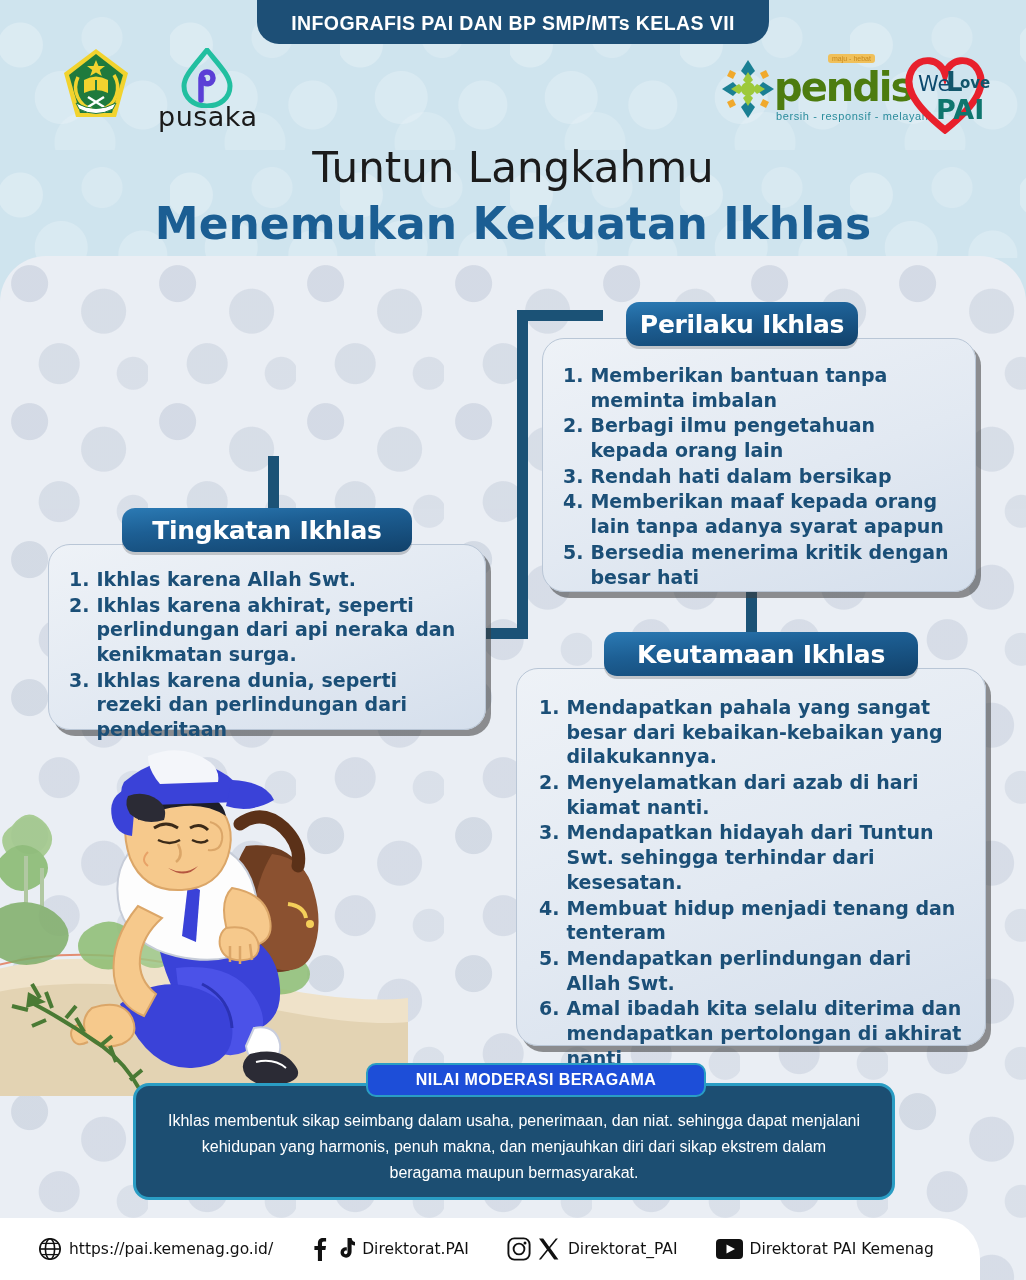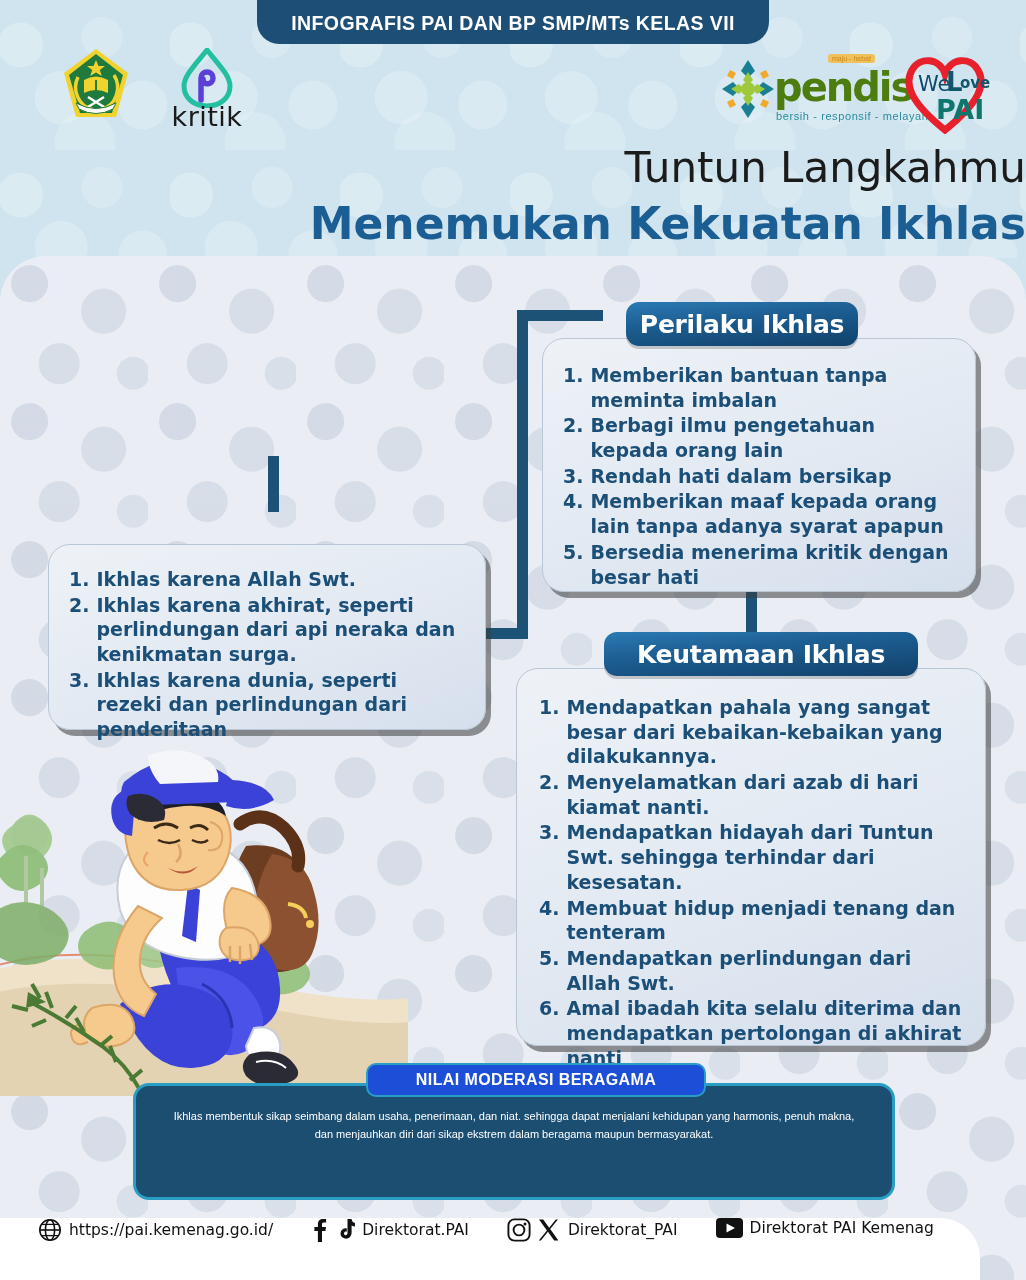--- a/index.html
+++ b/index.html
@@ -61,21 +61,21 @@
     background:#f0c05a; border-radius:3px; padding:1px 4px; white-space:nowrap;
   }
   
   .logo-welove{ position:absolute; left:900px; top:50px; width:90px; height:84px; }
   .wl-we{ position:absolute; left:18px; top:22px; font-size:21px; font-weight:normal; color:#0c4a6e; font-family:"DejaVu Sans",sans-serif;}
   .wl-l{  position:absolute; left:46px; top:17px; font-size:26px; font-weight:bold; color:#12566b; font-family:"DejaVu Sans",sans-serif;}
   .wl-ove{position:absolute; left:60px; top:24px; font-size:15px; font-weight:bold; color:#12566b; font-family:"DejaVu Sans",sans-serif;}
   .wl-pai{position:absolute; left:36px; top:44px; font-size:27px; font-weight:bold; color:#0f766e; font-family:"DejaVu Sans",sans-serif;}
 
   
-  #headline{ position:absolute; left:0; top:143px; width:1026px; text-align:right; }
+  #headline{ position:absolute; left:0; top:143px; width:1026px; text-align:center; }
   #headline .l1{ font-size:42px; color:#1b1b1b; font-family:"DejaVu Sans", sans-serif; font-weight:400; }
   #headline .l2{ font-size:44px; color:#1b5e93; font-family:"DejaVu Sans", sans-serif; font-weight:bold; margin-top:6px; }
 
   
   #sheet{
     position:absolute; left:0; top:256px; width:1026px; height:1024px;
     background:#eaeef4;
     border-radius:46px 46px 0 0;
     overflow:hidden;
   }
@@ -138,28 +138,28 @@
     z-index:6;
   }
   #moderasi-pill{
     position:absolute; left:366px; top:1063px; width:340px; height:34px;
     background:#1d4ed8; border:2px solid #2a9dc4; border-radius:10px;
     display:flex; align-items:center; justify-content:center; z-index:7;
   }
   #moderasi-pill span{ color:#fff; font-weight:bold; font-size:16px; letter-spacing:.4px; }
   #moderasi .mtext{
     position:absolute; left:30px; right:30px; top:22px;
-    color:#fff; text-align:center; font-size:11px; line-height:1.62;
+    color:#fff; text-align:center; font-size:16px; line-height:1.62;
   }
 
   
   #footer{
     position:absolute; left:0; top:1218px; width:980px; height:62px;
     background:#fff; border-radius:0 40px 0 0; z-index:8;
-    display:flex; align-items:flex-start; padding-left:38px; gap:12px;
+    display:flex; align-items:center; padding-left:38px; gap:12px;
   }
   #footer .fitem{ display:flex; align-items:center; gap:7px; }
   #footer .flabel{ font-size:15.5px; color:#111; font-family:"DejaVu Sans", sans-serif; white-space:nowrap; }
   #footer .sep{ width:14px; }
 </style>
 </head>
 <body>
 
 <div id="topband">
   <div class="ornament"></div>
@@ -178,21 +178,21 @@
     <rect x="33" y="33" width="2" height="13" fill="#1f7a3d"></rect>
     <path d="M26 50 l16 10 M42 50 l-16 10" stroke="#fff" stroke-width="2.5"></path>
     <path d="M14 56 q20 11 40 0 l-3 6 q-17 9 -34 0 z" fill="#fff" stroke="#1f7a3d" stroke-width="1"></path>
   </svg>
 
   <div class="logo-pusaka">
     <svg viewBox="0 0 98 60" width="98" height="60">
       <path d="M49 2 C62 18 72 28 72 38 C72 50 62 58 49 58 C36 58 26 50 26 38 C26 28 36 18 49 2 Z" fill="none" stroke="#22bfa0" stroke-width="5"></path>
       <path d="M43 52 L43 30 C43 22 55 22 55 30 C55 37 45 38 45 31" fill="none" stroke="#5b3fd6" stroke-width="5.5" stroke-linecap="round"></path>
     </svg>
-    <div class="pusaka-word">kritik</div>
+    <div class="pusaka-word">pusaka</div>
   </div>
 
   <div class="logo-pendis">
     <svg viewBox="0 0 56 62" width="56" height="62" style="position:absolute;left:0;top:6px">
       <g fill="#1a7f93">
         <path d="M28 2 l7 11 -7 7 -7 -7 z"></path>
         <path d="M28 60 l7 -11 -7 -7 -7 7 z"></path>
         <path d="M2 31 l11 -7 7 7 -7 7 z"></path>
         <path d="M54 31 l-11 -7 -7 7 7 7 z"></path>
       </g>
@@ -326,20 +326,23 @@
   <div class="conn" style="left:268px; top:200px; width:11px; height:56px;"></div>
 
   <div class="conn" style="left:468px; top:372px; width:60px; height:11px;"></div>
   <div class="conn" style="left:517px; top:54px; width:11px; height:329px;"></div>
   <div class="conn" style="left:517px; top:54px; width:86px; height:11px;"></div>
 
   <div class="conn" style="left:746px; top:324px; width:11px; height:56px;"></div>
 
 
   <div class="card" style="left:48px; top:252px; width:438px; height:222px;">
+    <div class="hdr" style="left:74px; width:290px;">
+      <span>Tingkatan Ikhlas</span>
+    </div>
     <div class="body" style="top:36px; height:186px;">
       <div class="body-inner" style="padding:22px 20px;">
         <ol class="num">
           <li>
               <span class="n">1.</span>
               <span class="t">Ikhlas karena Allah Swt.</span>
             </li>
           <li>
               <span class="n">2.</span>
               <span class="t">Ikhlas karena akhirat, seperti perlindungan dari api neraka dan kenikmatan surga.</span>

